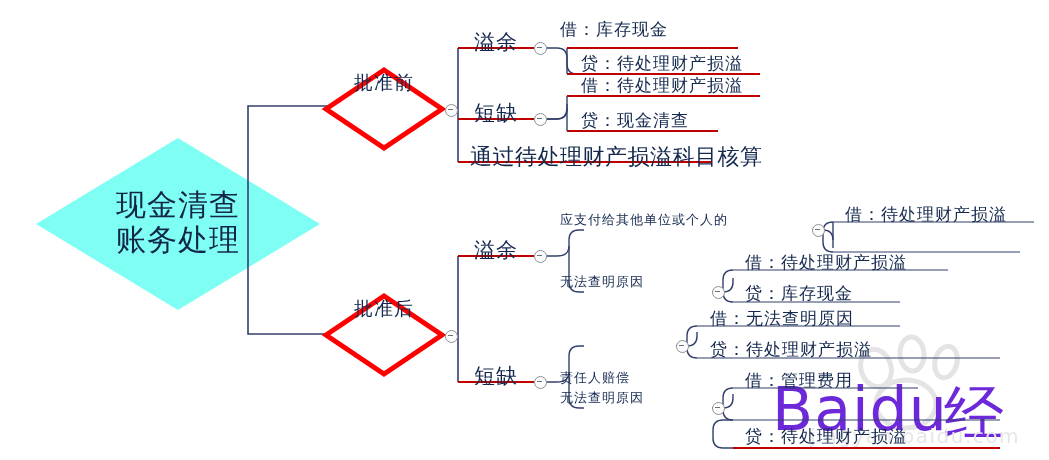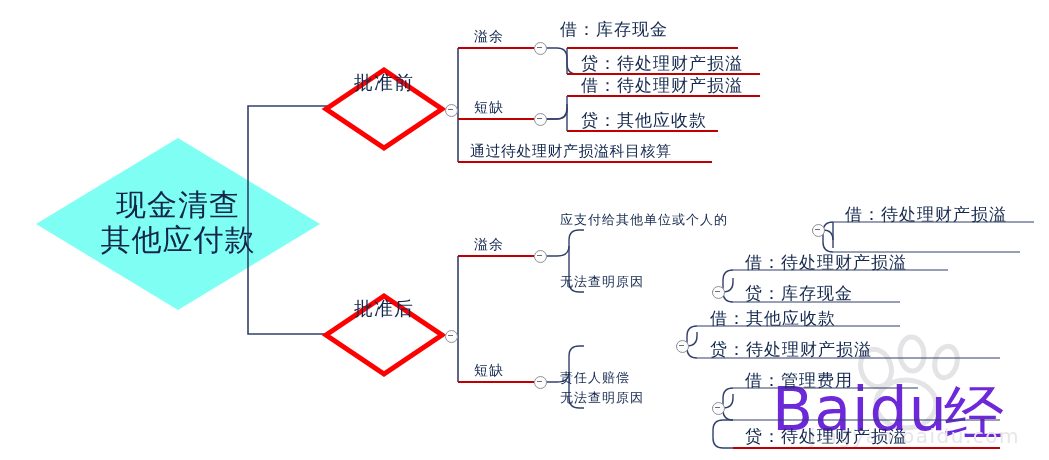--- a/index.html
+++ b/index.html
@@ -50,24 +50,24 @@
   .dia-node .dlabel{ position:relative; z-index:6; }
   #dia-before{ left:326px; top:70px; }
   #dia-after{  left:326px; top:296px; }
   
   .tnode{
     position:absolute;
     white-space:nowrap;
     color:#14284e;
     z-index:4;
   }
-  .lvl2{ font-size:14px; letter-spacing:1px; }
+  .lvl2{ font-size:21px; letter-spacing:1px; }
   .lvl3{ font-size:13px; letter-spacing:1px; }
   .leaf{ font-size:17px; letter-spacing:1px; }
-  .wide{ font-size:15px; letter-spacing:0.5px; }
+  .wide{ font-size:22px; letter-spacing:0.5px; }
   
   .toggle{
     position:absolute;
     width:11px; height:11px;
     border:1px solid #8e9099;
     border-radius:50%;
     background:#fdfdfd;
     z-index:7;
   }
   .toggle:after{
@@ -179,21 +179,21 @@
     <line x1="733" y1="388" x2="918" y2="388" stroke="#33406B" stroke-width="1.2"></line>
     <line x1="733" y1="420" x2="1000" y2="420" stroke="#33406B" stroke-width="1.2"></line>
     <path d="M733,388 Q723,388 723,398 L723,410 Q723,420 733,420" fill="none" stroke="#33406B" stroke-width="1.4"></path>
     <line x1="733" y1="448" x2="1000" y2="448" stroke="#C00000" stroke-width="2"></line>
     <path d="M733,420 L723,420 Q713,420 713,430 L713,438 Q713,448 723,448 L733,448" fill="none" stroke="#33406B" stroke-width="1.4"></path>
   </svg>
 
   <div class="root-node">
     <div class="root-label">
       <div>现金清查</div>
-      <div>其他应付款</div>
+      <div>账务处理</div>
     </div>
   </div>
 
   <div class="dia-node" id="dia-before">
     <span class="dlabel">批准前</span>
   </div>
   <div class="toggle" style="left:445px; top:104px;"></div>
 
   <div class="dia-node" id="dia-after">
     <span class="dlabel">批准后</span>
@@ -214,21 +214,21 @@
 
   <div class="tnode lvl2" style="left:474px; top:99px;">
     <span>短缺</span>
   </div>
   <div class="toggle" style="left:534px; top:113px;"></div>
 
   <div class="tnode leaf" style="left:581px; top:74px;">
     <span>借：待处理财产损溢</span>
   </div>
   <div class="tnode leaf" style="left:581px; top:109px;">
-    <span>贷：其他应收款</span>
+    <span>贷：现金清查</span>
   </div>
 
   <div class="tnode wide" style="left:470px; top:142px;">
     <span>通过待处理财产损溢科目核算</span>
   </div>
 
   <div class="tnode lvl2" style="left:474px; top:236px;">
     <span>溢余</span>
   </div>
   <div class="toggle" style="left:534px; top:250px;"></div>
@@ -258,21 +258,21 @@
     <span>短缺</span>
   </div>
   <div class="toggle" style="left:534px; top:376px;"></div>
 
   <div class="tnode lvl3" style="left:560px; top:327px;margin-top:42px;">
     <span>责任人赔偿</span>
   </div>
   <div class="toggle" style="left:676px; top:340px;"></div>
 
   <div class="tnode leaf" style="left:710px; top:307px;">
-    <span>借：其他应收款</span>
+    <span>借：无法查明原因</span>
   </div>
   <div class="tnode leaf" style="left:710px; top:338px;">
     <span>贷：待处理财产损溢</span>
   </div>
 
   <div class="tnode lvl3" style="left:560px; top:389px;">
     <span>无法查明原因</span>
   </div>
   <div class="toggle" style="left:712px; top:402px;"></div>
 

